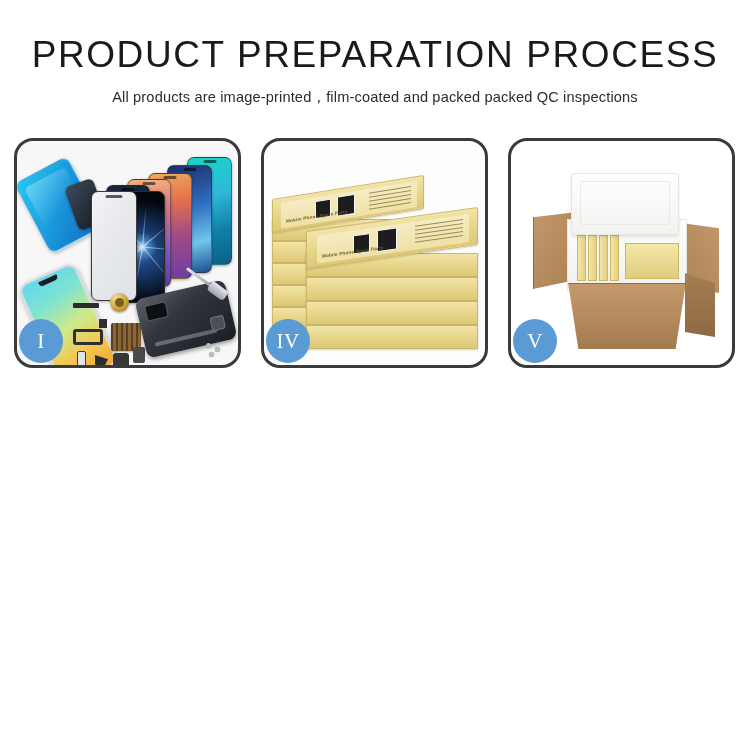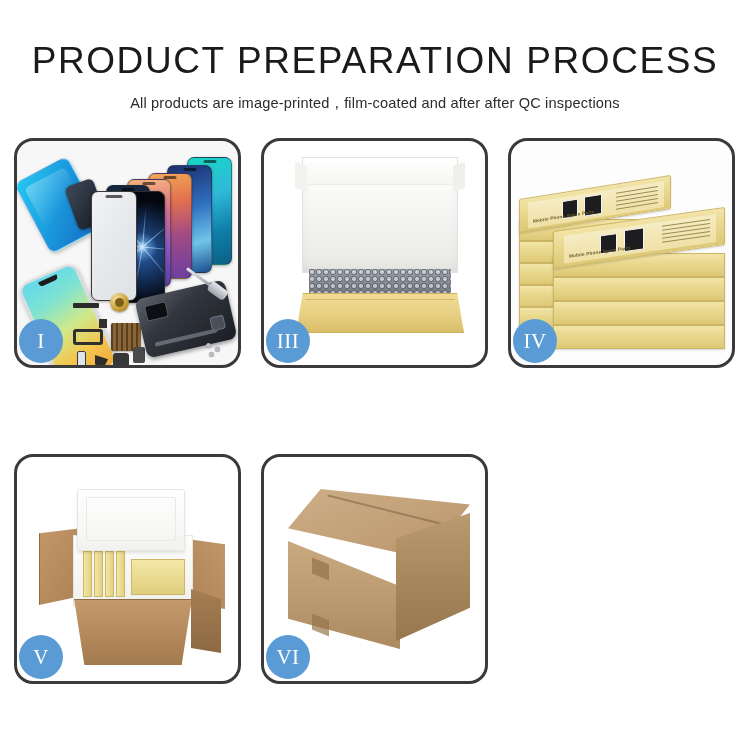--- a/index.html
+++ b/index.html
@@ -16,21 +16,20 @@
   
   .header { padding-top: 34px; text-align: center; }
 
   .title {
     font-size: 37px;
     letter-spacing: 1.6px;
     font-weight: 400;
     color: #1a1a1a;
     font-family: "Liberation Sans", sans-serif;
     white-space: nowrap;
-    margin-top: 6px;
   }
 
   .subtitle {
     margin-top: 12px;
     font-size: 14.6px;
     color: #2b2b2b;
     letter-spacing: 0.15px;
     white-space: nowrap;
   }
 
@@ -424,21 +423,21 @@
   .c6-tape2 {
     position: absolute; left: 24px; top: 128px; width: 17px; height: 16px;
     background: rgba(150,117,76,.7); transform: skewY(22deg);
   }
 </style>
 </head>
 <body>
 
 <div class="header">
   <div class="title">PRODUCT PREPARATION PROCESS</div>
-  <div class="subtitle">All products are image-printed，film-coated and after after QC inspections</div>
+  <div class="subtitle">All products are image-printed，film-coated and packed packed QC inspections</div>
 </div>
 
 <div class="grid">
 
   <div class="panel p1">
     <div class="panel-stage">
 
       <div class="tilt-blue">
         <div class="sheet"></div>
         <div class="dark-body"></div>
@@ -505,31 +504,20 @@
       <div class="screws">
         <i style="left:0;top:0"></i>
           <i style="left:9px;top:4px"></i>
           <i style="left:3px;top:9px"></i>
       </div>
     </div>
     <div class="badge">I</div>
   </div>
 
 
-  <div class="panel p3">
-    <div class="panel-stage">
-      <div class="box3-lid">
-        <span class="flapL"></span>
-          <span class="flapR"></span>
-      </div>
-      <div class="box3-foam"></div>
-      <div class="box3-base"></div>
-    </div>
-    <div class="badge">III</div>
-  </div>
 
   <div class="panel p4">
     <div class="panel-stage">
       <div class="stack">
 
         <div class="kbox" style="left:2px;  top:58px;  width:120px; height:22px;"></div>
         <div class="kbox" style="left:2px;  top:80px;  width:120px; height:22px;"></div>
         <div class="kbox" style="left:2px;  top:102px; width:120px; height:22px;"></div>
         <div class="kbox" style="left:2px;  top:124px; width:120px; height:22px;"></div>
         <div class="kbox" style="left:2px;  top:146px; width:120px; height:22px;"></div>
@@ -587,27 +575,14 @@
           <b></b>
         </span>
         <span class="c5-lid"></span>
         <span class="c5-front"></span>
         <span class="c5-right"></span>
       </div>
     </div>
     <div class="badge">V</div>
   </div>
 
-  <div class="panel p6">
-    <div class="panel-stage">
-      <div class="carton6">
-        <span class="c6-top"></span>
-        <span class="c6-seam"></span>
-        <span class="c6-left"></span>
-        <span class="c6-right"></span>
-        <span class="c6-tape1"></span>
-        <span class="c6-tape2"></span>
-      </div>
-    </div>
-    <div class="badge">VI</div>
-  </div>
 
 </div>
 
 </body></html>

